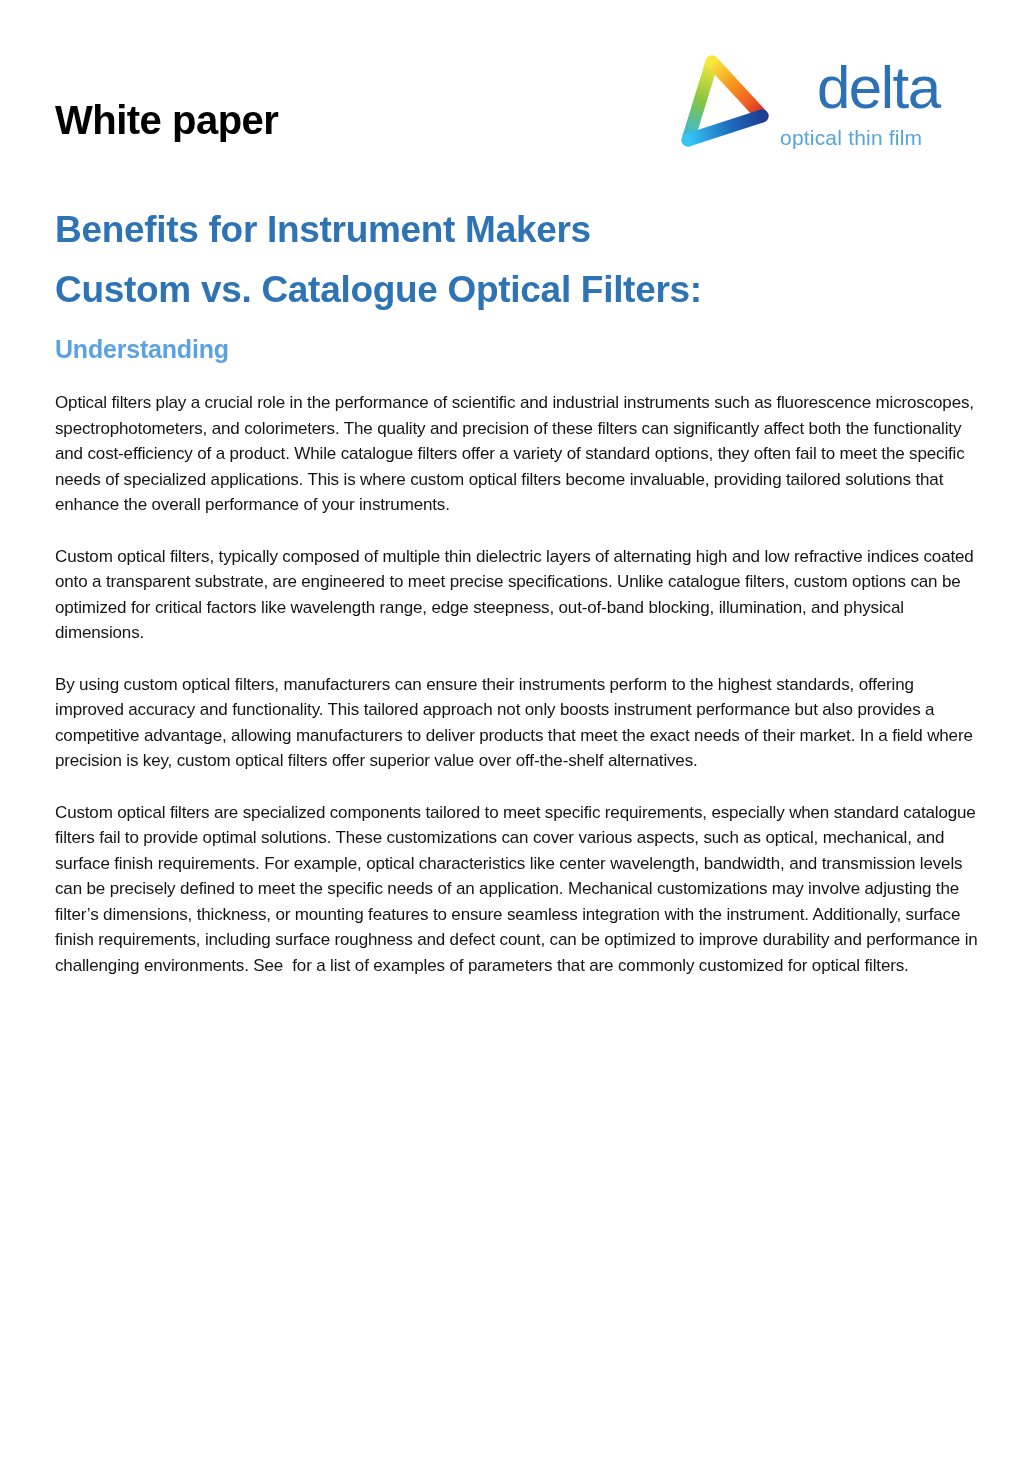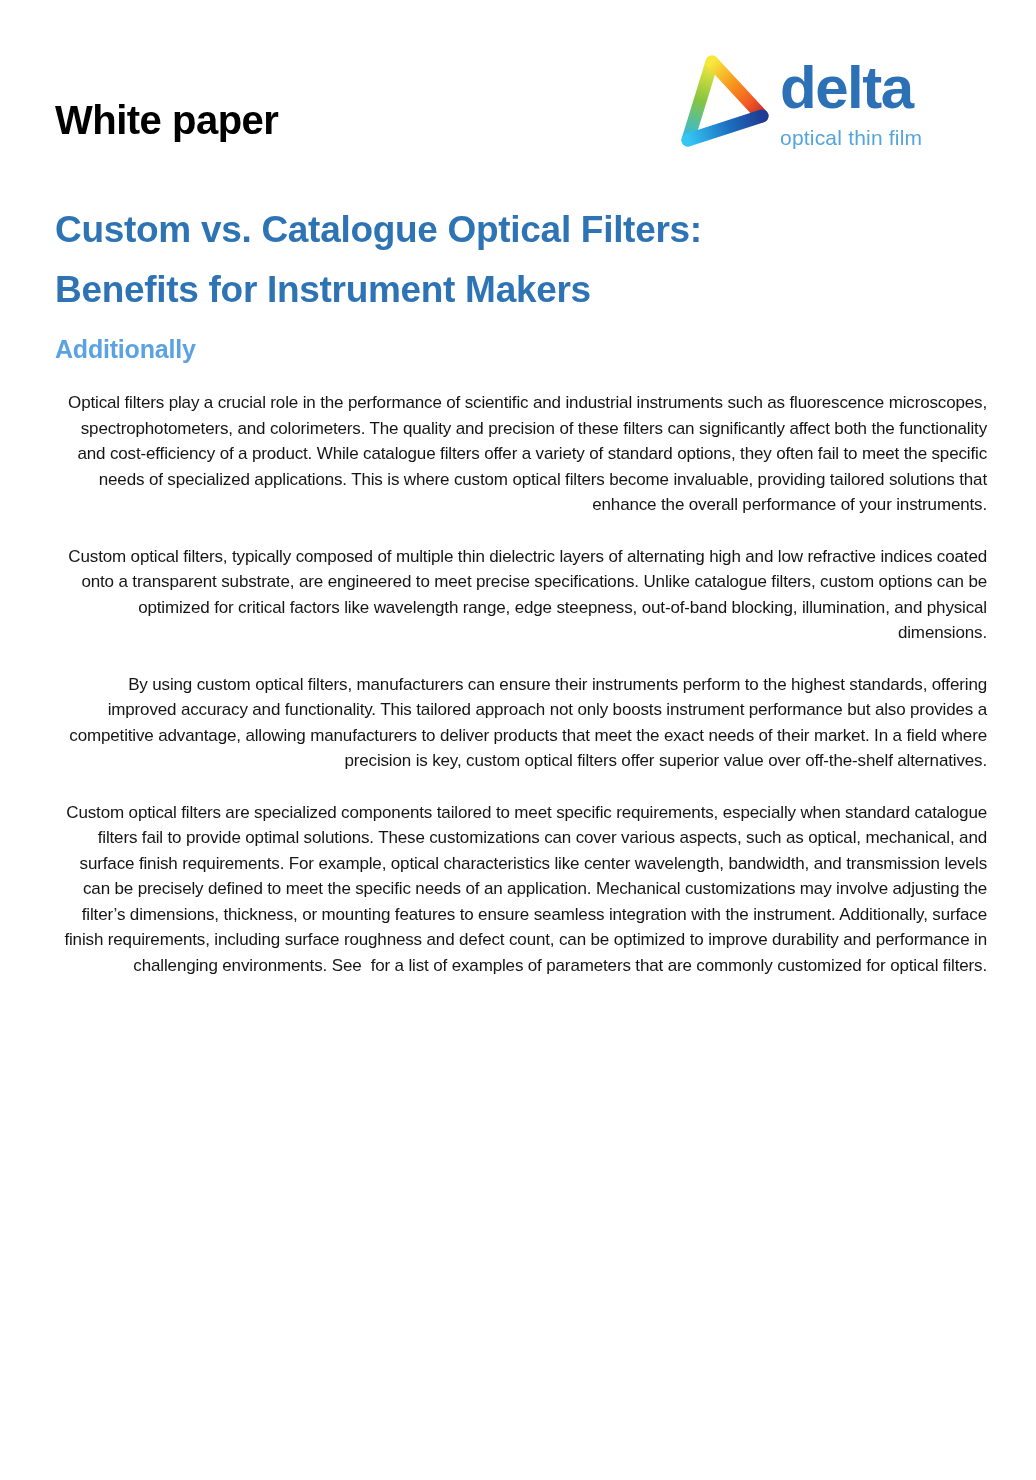--- a/index.html
+++ b/index.html
@@ -24,22 +24,22 @@
     font-size:40px;font-weight:700;color:#000;
     letter-spacing:-0.5px;
   }
   .logo{
     position:absolute;left:672px;top:50px;
     display:flex;align-items:flex-start;
   }
   .logo-triangle{width:100px;height:104px;flex:0 0 auto;}
   .logo-text{display:flex;flex-direction:column;margin-left:8px;margin-top:10px;}
   .logo-brand{
-    font-size:60px;line-height:56px;font-weight:700;
-    color:var(--brand-blue);letter-spacing:-1.5px;
+    font-size:60px;line-height:56px;font-weight:400;
+    color:var(--brand-blue);letter-spacing:-1.5px;margin-left:37px;
   }
   .logo-tagline{
     font-size:21px;line-height:24px;margin-top:10px;
     color:var(--tagline-blue);letter-spacing:0.2px;
   }
   .doc-title{
     position:absolute;left:55px;top:175px;width:950px;
     font-size:37px;line-height:60px;font-weight:700;
     color:var(--title-blue);letter-spacing:-0.3px;
   }
@@ -51,21 +51,20 @@
     margin:0;
     font-size:25px;line-height:30px;font-weight:700;
     color:var(--heading-blue);letter-spacing:-0.2px;
   }
   .section-heading.spaced{margin-top:26px;}
   .body-copy p{
     margin:26px 0 0 0;
     font-size:17px;line-height:25.5px;
     letter-spacing:-0.15px;
     color:var(--ink);
-    text-align:right;
   }
   .footer-copy{
     position:absolute;left:55px;top:1351px;
     font-size:20px;font-style:italic;color:#0369a1;
     letter-spacing:-0.1px;
   }
   .footer-page{display:inline-block;margin-left:62px;}
   .footer-url{
     position:absolute;left:0;right:0;top:1399px;
     text-align:center;
@@ -104,26 +103,26 @@
       <path d="M40,12 L90,66" stroke="url(#gradRight)" stroke-width="13" stroke-linecap="round" fill="none"></path>
       <path d="M90,66 L16,90" stroke="url(#gradBottom)" stroke-width="13" stroke-linecap="round" fill="none"></path>
     </svg>
     <div class="logo-text">
       <div class="logo-brand">delta</div>
       <div class="logo-tagline">optical thin film</div>
     </div>
   </div>
 
   <h1 class="doc-title">
+    <span>Benefits for Instrument Makers</span>
     <span>Custom vs. Catalogue Optical Filters:</span>
-    <span>Benefits for Instrument Makers</span>
   </h1>
 
   <div class="body-copy">
-    <h2 class="section-heading">Additionally</h2>
+    <h2 class="section-heading">Understanding</h2>
     <p>Optical filters play a crucial role in the performance of scientific and industrial instruments such as fluorescence microscopes, spectrophotometers, and colorimeters. The quality and precision of these filters can significantly affect both the functionality and cost-efficiency of a product. While catalogue filters offer a variety of standard options, they often fail to meet the specific needs of specialized applications. This is where custom optical filters become invaluable, providing tailored solutions that enhance the overall performance of your instruments.</p>
     <p>Custom optical filters, typically composed of multiple thin dielectric layers of alternating high and low refractive indices coated onto a transparent substrate, are engineered to meet precise specifications. Unlike catalogue filters, custom options can be optimized for critical factors like wavelength range, edge steepness, out-of-band blocking, illumination, and physical dimensions.</p>
     <p>By using custom optical filters, manufacturers can ensure their instruments perform to the highest standards, offering improved accuracy and functionality. This tailored approach not only boosts instrument performance but also provides a competitive advantage, allowing manufacturers to deliver products that meet the exact needs of their market. In a field where precision is key, custom optical filters offer superior value over off-the-shelf alternatives.</p>
 
     <p>Custom optical filters are specialized components tailored to meet specific requirements, especially when standard catalogue filters fail to provide optimal solutions. These customizations can cover various aspects, such as optical, mechanical, and surface finish requirements. For example, optical characteristics like center wavelength, bandwidth, and transmission levels can be precisely defined to meet the specific needs of an application. Mechanical customizations may involve adjusting the filter’s dimensions, thickness, or mounting features to ensure seamless integration with the instrument. Additionally, surface finish requirements, including surface roughness and defect count, can be optimized to improve durability and performance in challenging environments. See&nbsp; for a list of examples of parameters that are commonly customized for optical filters.</p>
   </div>
 
   <div class="footer-copy">
     <span>Copyright Delta Optical Thin Film A/S</span><span>Rev: 1</span>
     <span class="footer-page">1</span>

